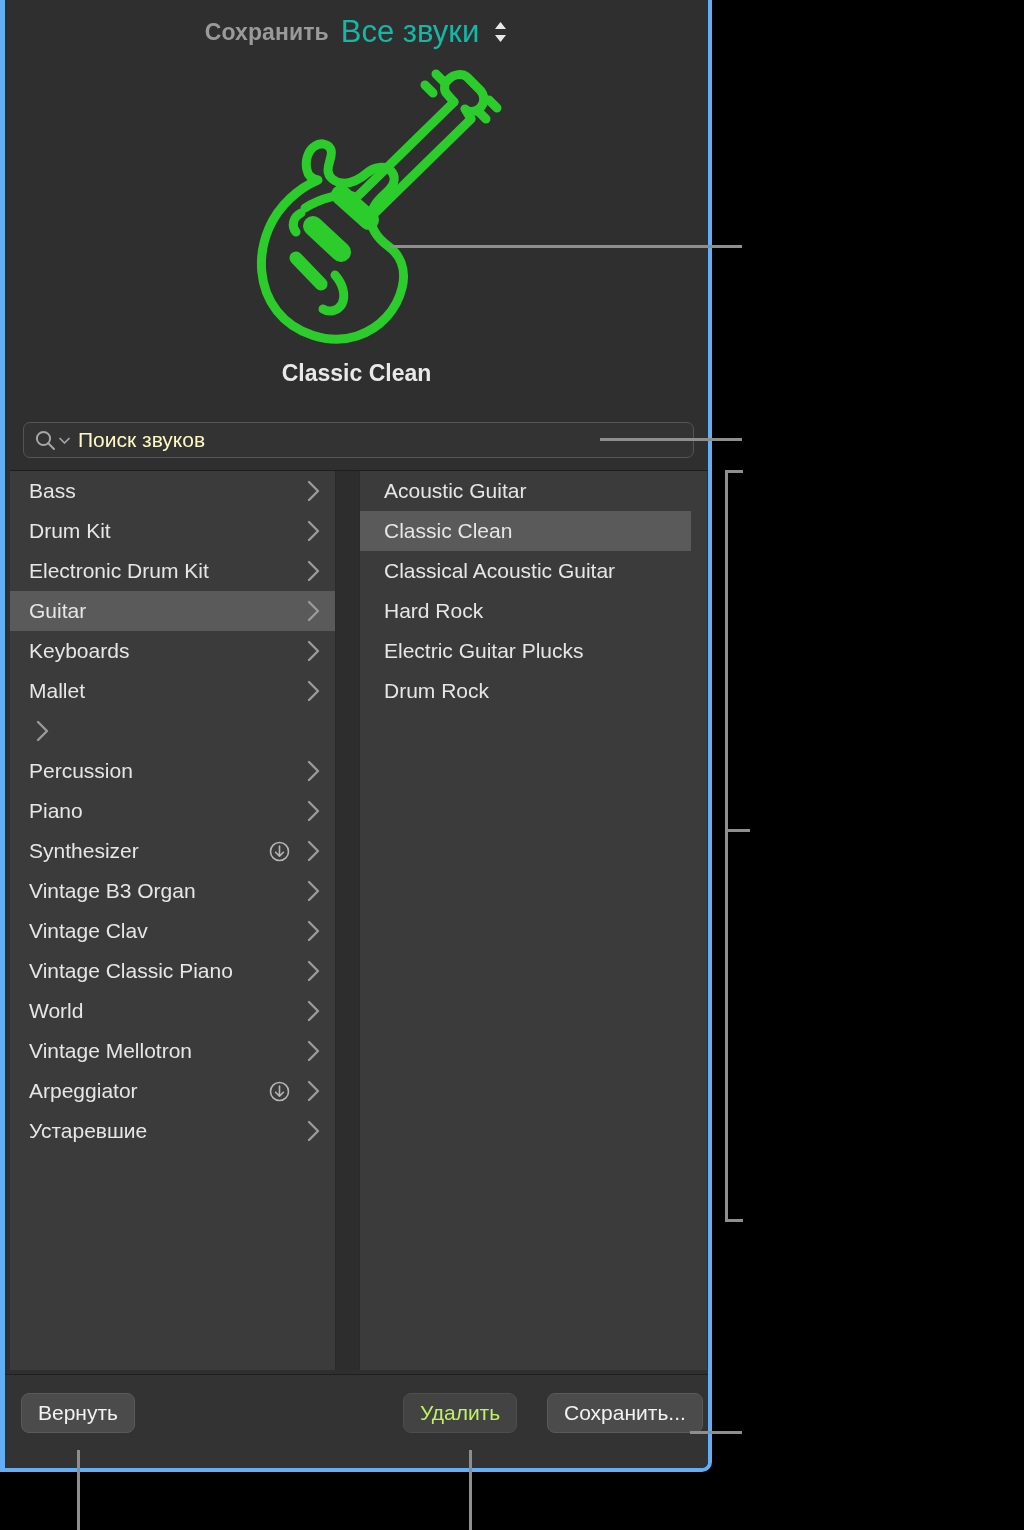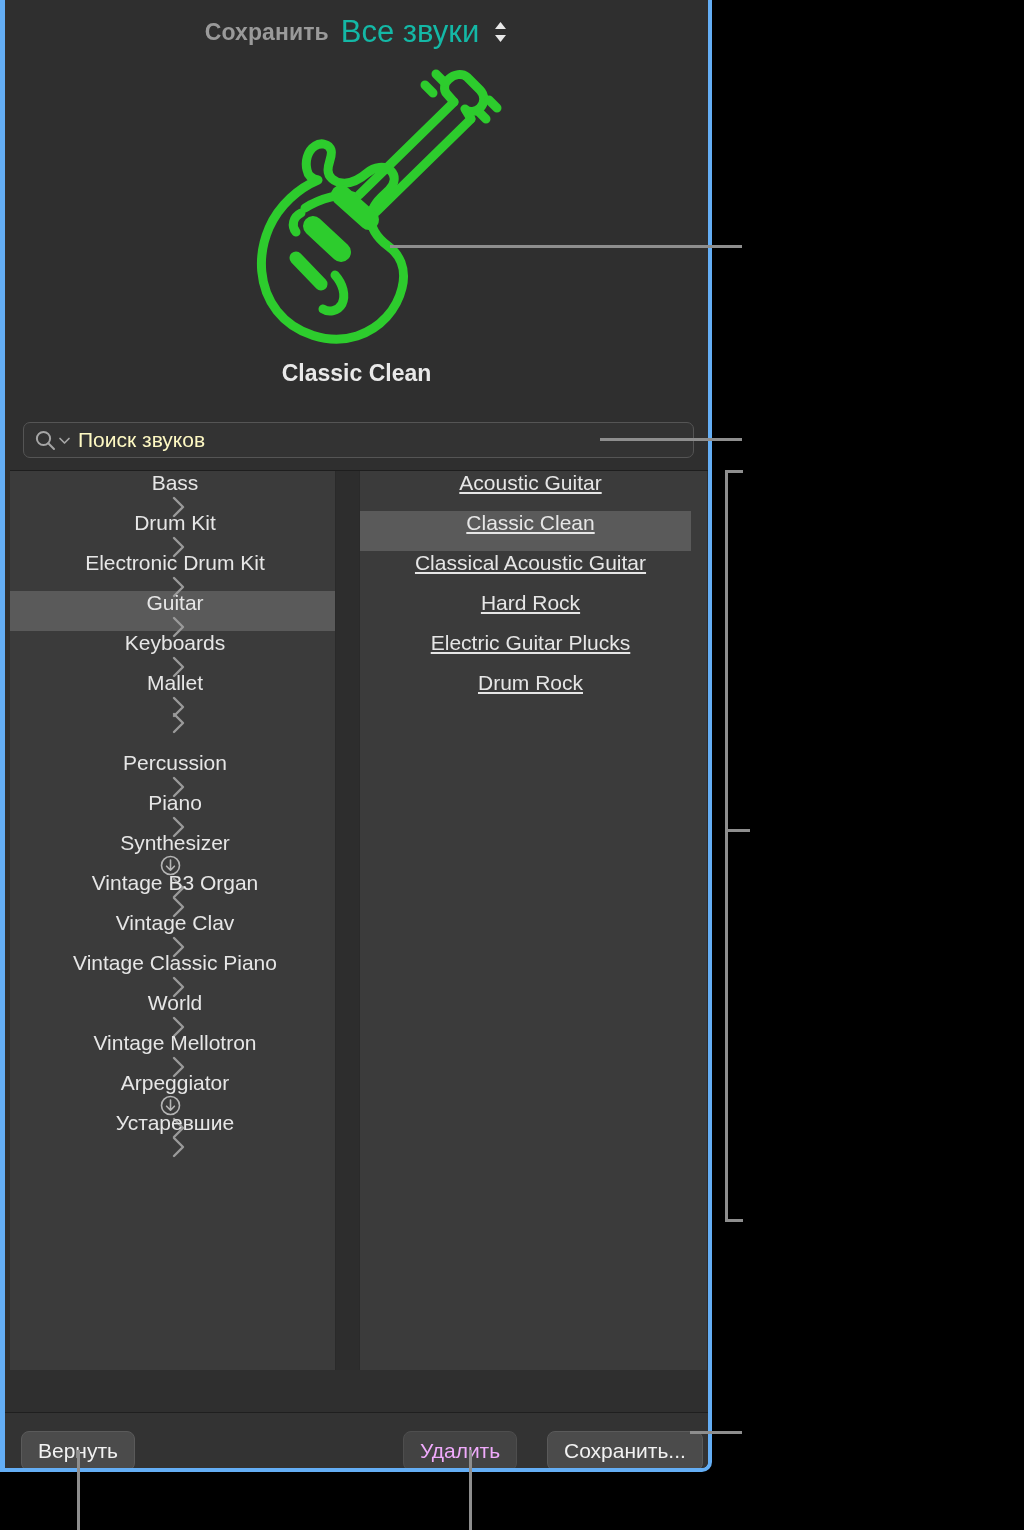--- a/index.html
+++ b/index.html
@@ -88,45 +88,44 @@
   .col-left { width: 326px; border-right: 1px solid #2a2a2a; }
   .col-gap  { width: 23px; background: #2d2d2d; }
   .col-right { width: 332px; border-left: 1px solid #2a2a2a; }
   .col-scrollpad { width: 16px; background: #3b3b3b; }
 
   .row {
     height: 40px; display: flex; align-items: center;
     padding: 0 14px 0 19px;
     color: #e6e6e6; font-size: 21px; font-weight: 400;
     white-space: nowrap;
-    flex-direction: column;
   }
   .row .label { flex: 1 1 auto; }
   .row.selected { background: #5a5a5a; }
   .chev { color: #9a9a9a; display:flex; align-items:center; margin-left: 6px; }
   .dl-icon { color: #b4b4b4; display:flex; align-items:center; margin-right: 10px; }
 
-  .row-right { padding: 0 14px 0 24px; text-decoration: underline; }
+  .row-right { padding: 0 14px 0 24px; }
 
   
   .footer {
-    position: absolute; left: 0; bottom: 0; width: 703px; height: 56px;
+    position: absolute; left: 0; bottom: 0; width: 703px; height: 94px;
     background: #333333;
     border-top: 1px solid #1f1f1f;
   }
   .btn {
     position: absolute; top: 18px; height: 40px;
     background: #4b4b4b;
     border: 1px solid #5a5a5a;
     border-radius: 8px;
     color: #f2f2f2; font-size: 21px;
     display: flex; align-items: center; justify-content: center;
     padding: 0 16px;
   }
-  .btn.disabled { color: #f0abfc; background: #434343; border-color: #4e4e4e; }
+  .btn.disabled { color: #bef264; background: #434343; border-color: #4e4e4e; }
   .btn-revert { left: 16px; }
   .btn-delete { left: 398px; }
   .btn-save  { left: 542px; }
 
   
   .callout { position: absolute; background: #8e8e8e; }
   .ch { height: 3px; }
   .cv { width: 3px; }
   .bracket {
     position: absolute;

